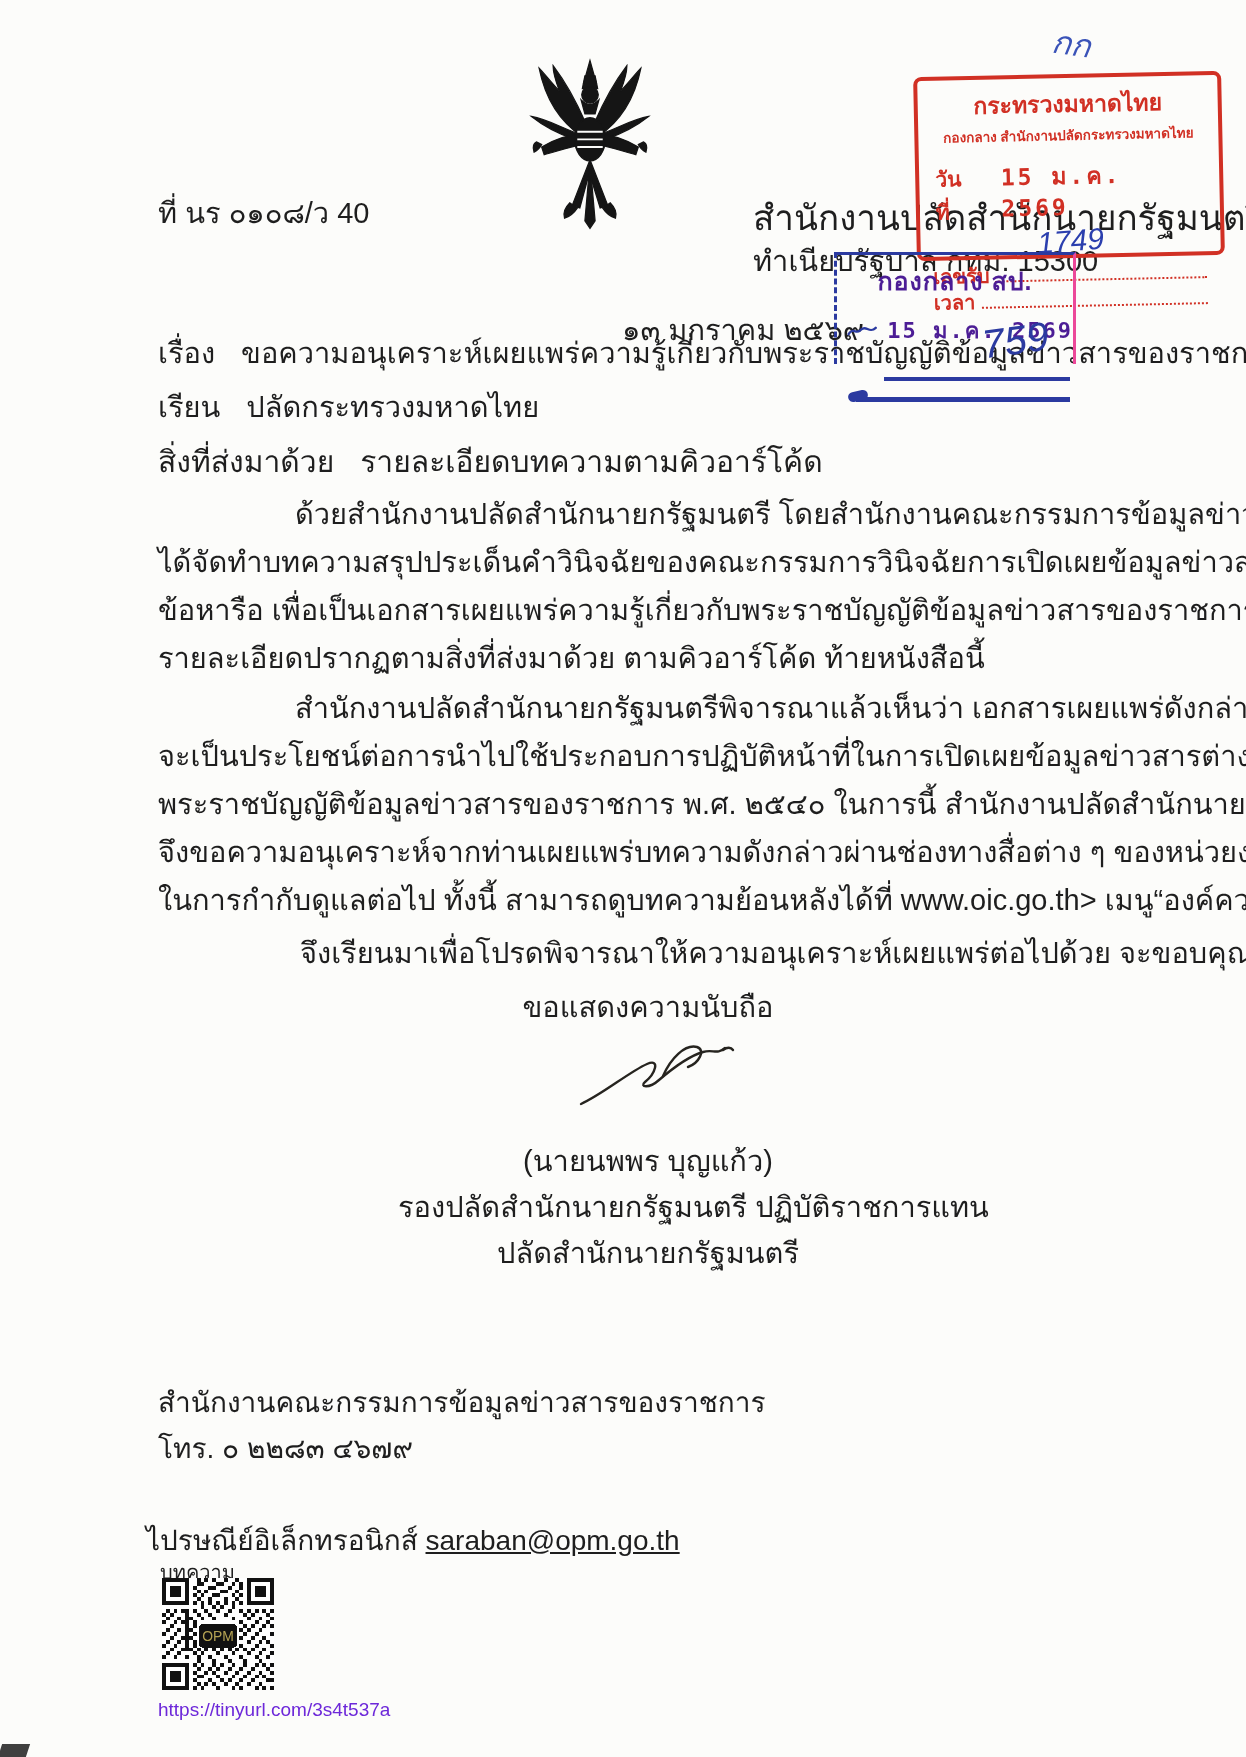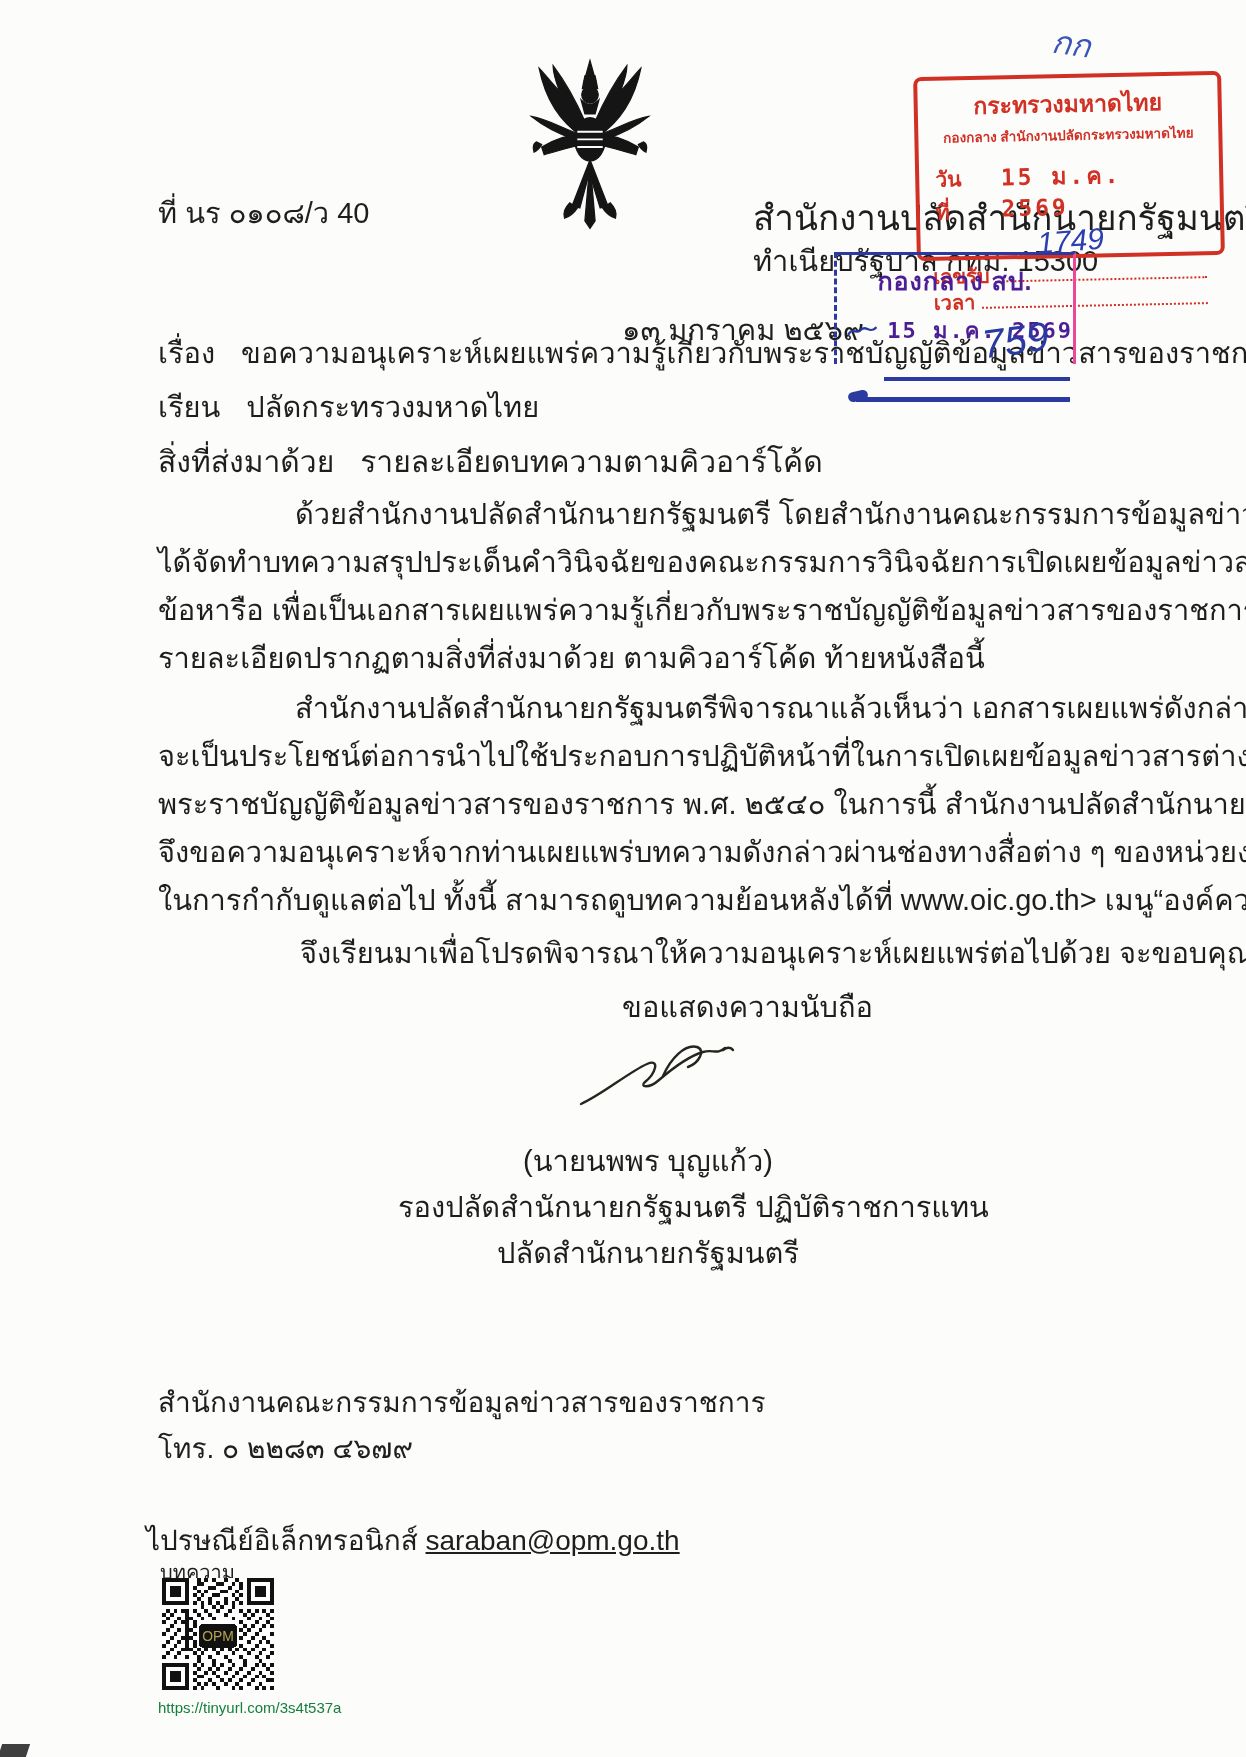--- a/index.html
+++ b/index.html
@@ -63,34 +63,34 @@
   .bs-blob{left:848px;top:391px;width:20px;height:10px;background:#2b3aa0;border-radius:5px;transform:rotate(-12deg);z-index:3;}
 
   
   .subject-row{left:158px;top:330px;font-size:29px;}
   .to-row{left:158px;top:384px;font-size:29px;}
   .attachment-row{left:158px;top:438px;font-size:30px;}
   .label-gap{display:inline-block;width:26px;}
   .para1{left:158px;top:490px;width:990px;}
   .para2{left:158px;top:684px;width:990px;}
   .closing{left:158px;top:930px;width:990px;font-size:29px;white-space:nowrap;text-indent:142px;}
-  .salutation{left:423px;top:984px;width:450px;text-align:right;font-size:29px;}
+  .salutation{left:423px;top:984px;width:450px;text-align:center;font-size:29px;}
 
   .signature{left:575px;top:1028px;width:170px;height:95px;}
   .signer{left:398px;top:1138px;width:500px;text-align:center;font-size:29px;line-height:46px;}
 
   
   .footer-office{left:158px;top:1380px;font-size:28px;}
   .footer-phone{left:158px;top:1426px;font-size:28px;}
   .footer-fax{left:158px;top:1472px;font-size:28px;}
   .footer-email{left:146px;top:1518px;font-size:28px;}
   .email-underline{text-decoration:underline;}
   .qr-label{left:160px;top:1556px;font-size:20px;}
   .qr-code{left:162px;top:1578px;width:112px;height:112px;}
-  .qr-url{left:158px;top:1699px;font-size:15px;color:#15803d;}
+  .qr-url{left:158px;top:1699px;font-size:19px;color:#6d28d9;}
 
   .scan-artifact{left:0;top:1744px;width:28px;height:13px;background:#3f3f3f;transform:skewX(-18deg);}
 </style>
 </head>
 <body>
 
 <div class="page">
 
   <div class="abs corner-mark">กก</div>
 

